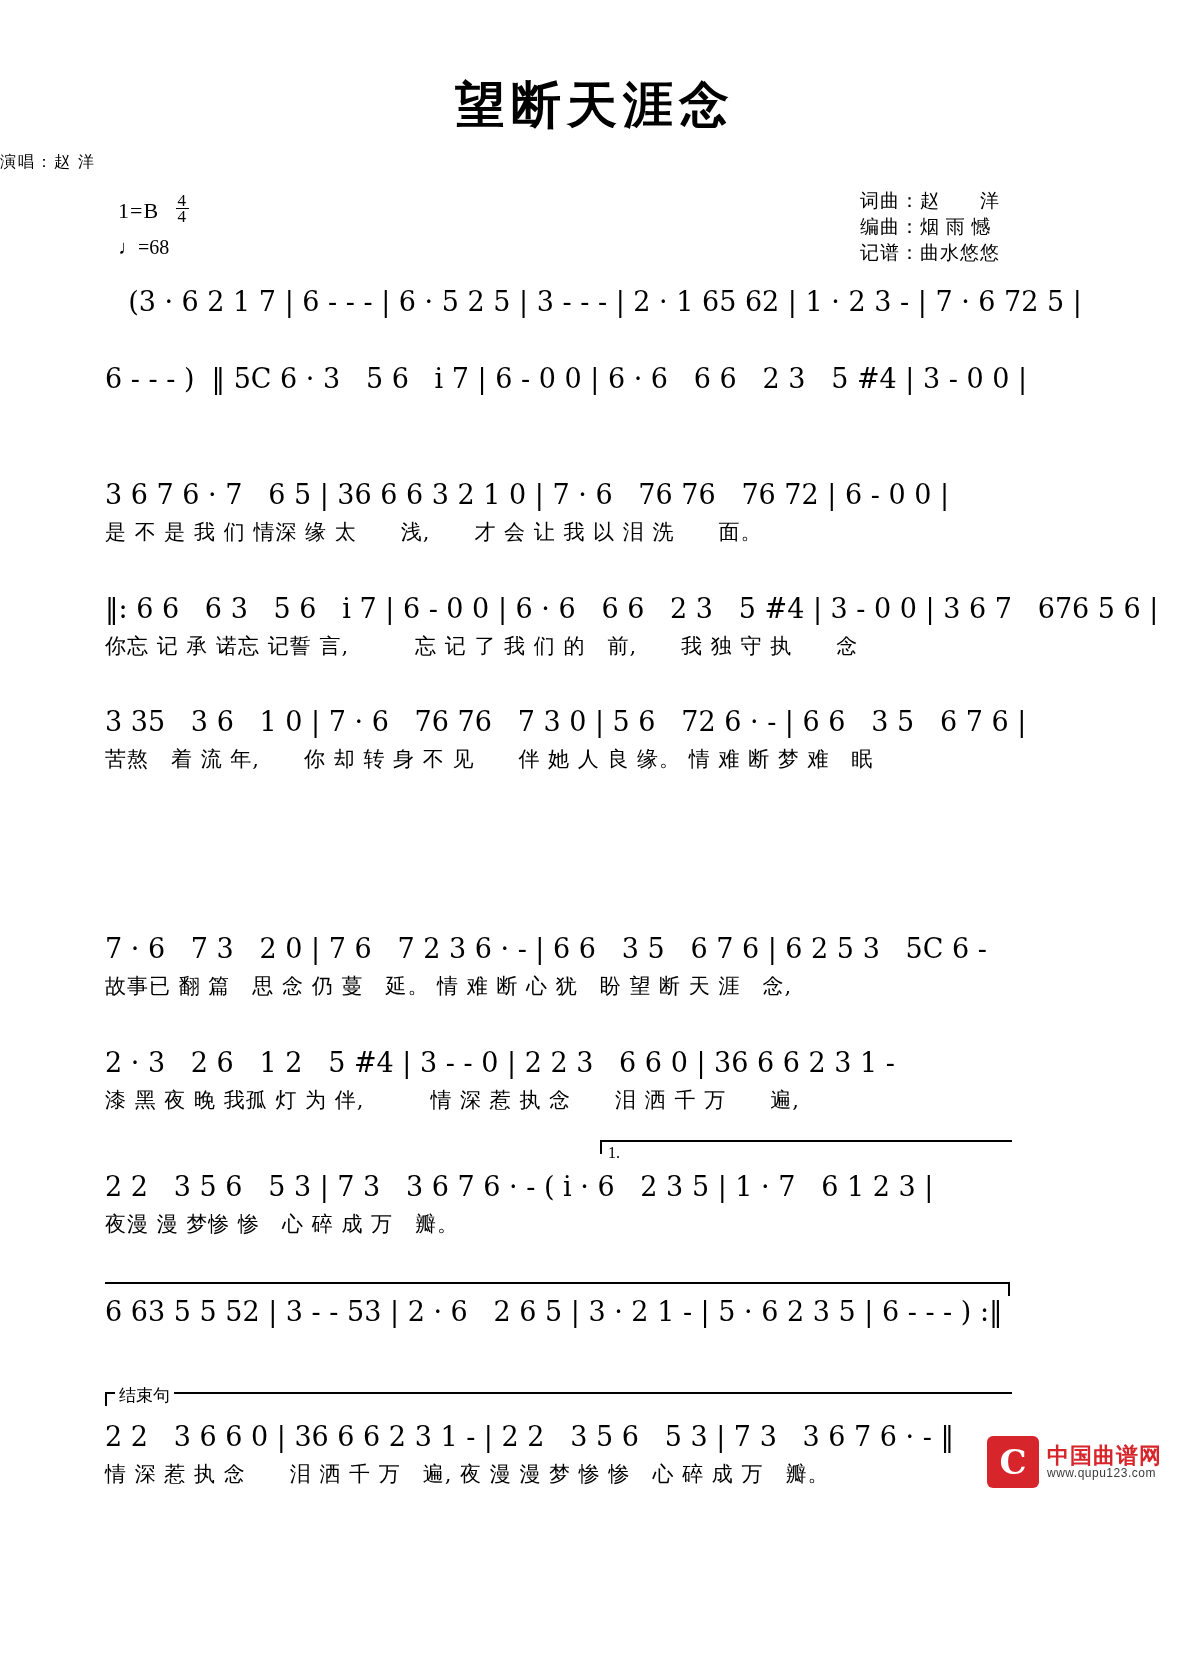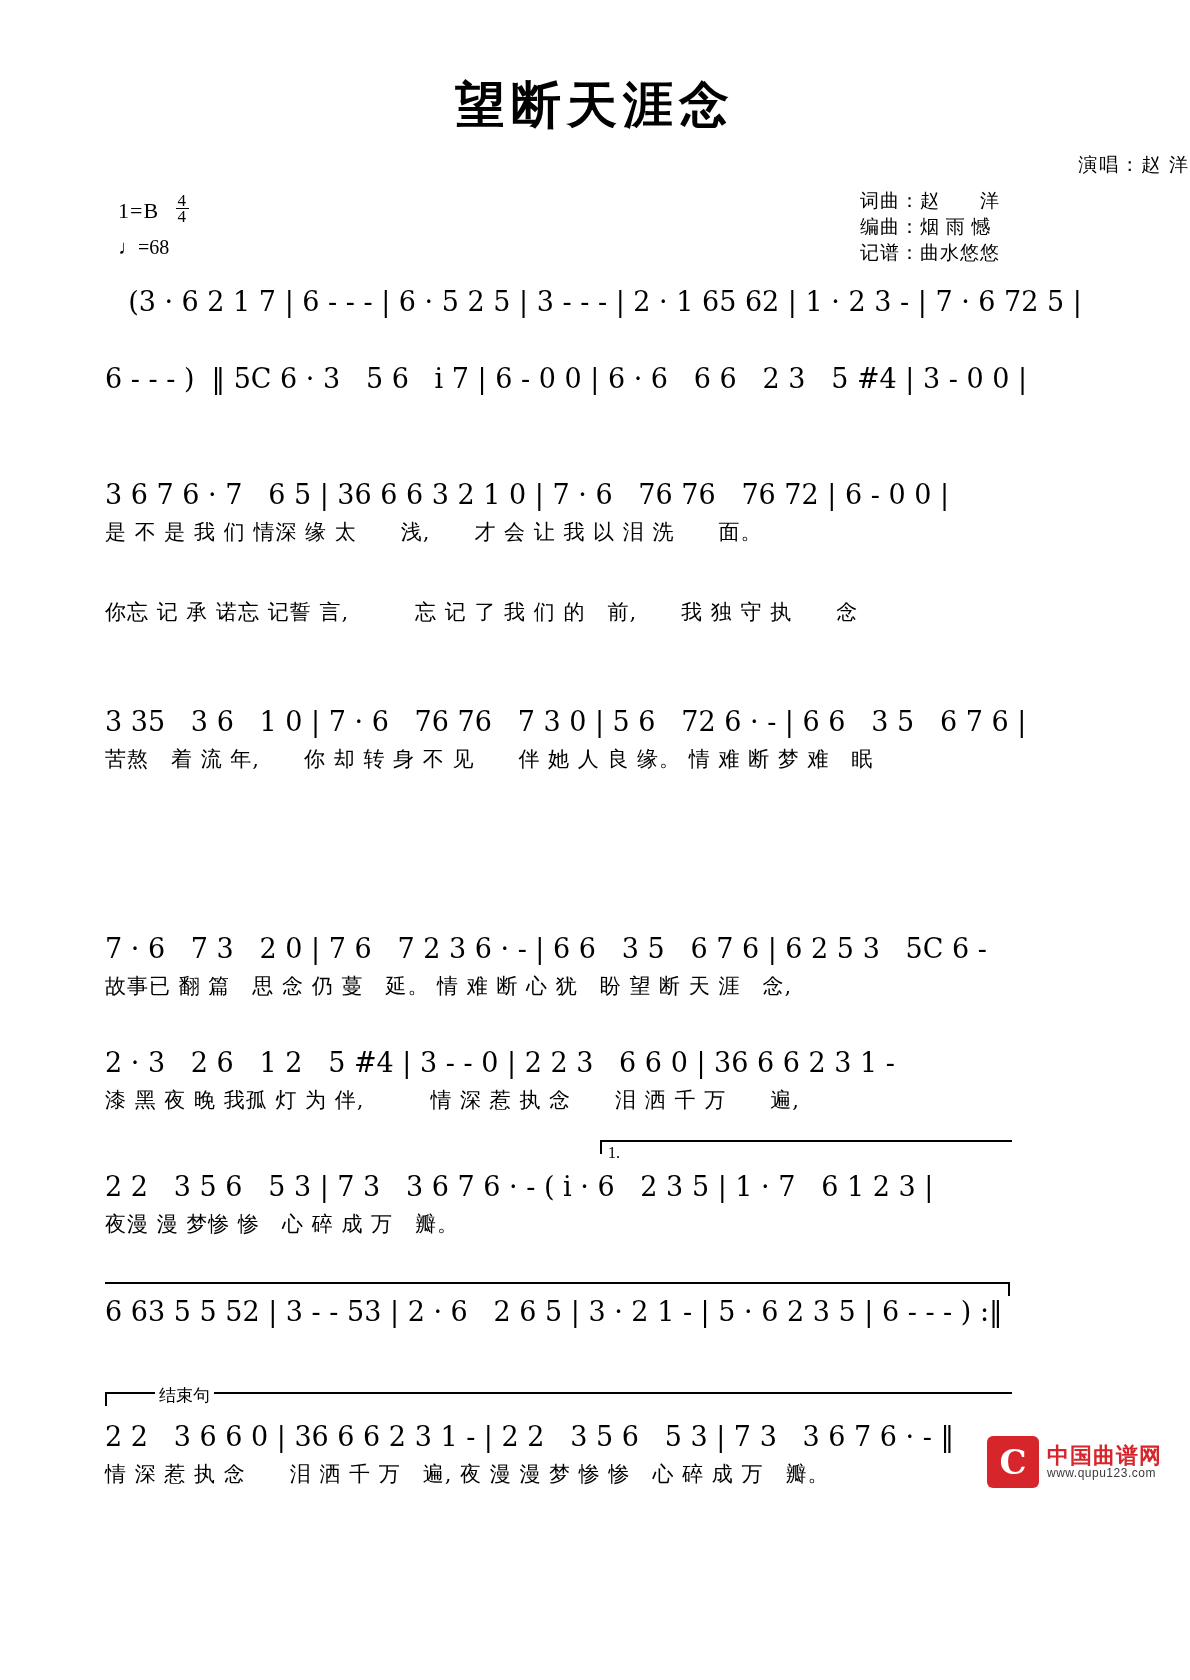--- a/index.html
+++ b/index.html
@@ -31,22 +31,22 @@
     font-family: "DejaVu Serif", serif;
     font-weight: bold;
     font-size: 50px;
     letter-spacing: 6px;
   }
   .singer {
     position: absolute;
     top: 152px;
     left: 0;
     width: 1190px;
-    text-align: right;
-    font-size: 19px;
+    text-align: left;
+    font-size: 16px;
     letter-spacing: 2px;
   }
   .credits {
     position: absolute;
     top: 188px;
     right: 190px;
     text-align: left;
     font-size: 19px;
     line-height: 26px;
     letter-spacing: 1px;
@@ -104,21 +104,20 @@
   }
   .bracket-label {
     position: absolute;
     font-size: 16px;
   }
   .endlabel {
     position: absolute;
     font-size: 17px;
     background: #fff;
     padding: 0 4px;
-    margin-left: 40px;
   }
   .hline {
     position: absolute;
     border-top: 2px solid #000;
   }
   .vline {
     position: absolute;
     border-left: 2px solid #000;
   }
 
@@ -186,20 +185,21 @@
   <div class="row" style="top:362px;">
     <div class="notes">6 - - - )  ‖ 5C 6 · 3   5 6   i 7 | 6 - 0 0 | 6 · 6   6 6   2 3   5 #4 | 3 - 0 0 |</div>
   </div>
 
   <div class="row" style="top:478px;">
     <div class="notes">3 6 7 6 · 7   6 5 | 36 6 6 3 2 1 0 | 7 · 6   76 76   76 72 | 6 - 0 0 |</div>
     <div class="lyrics">是 不 是 我 们 情深 缘 太　　浅,　　才 会 让 我 以 泪 洗　　面。</div>
   </div>
 
   <div class="row" style="top:592px;">
+    <div class="notes">‖: 6 6   6 3   5 6   i 7 | 6 - 0 0 | 6 · 6   6 6   2 3   5 #4 | 3 - 0 0 | 3 6 7   676 5 6 |</div>
     <div class="lyrics">你忘 记 承 诺忘 记誓 言,　　　忘 记 了 我 们 的　前,　　我 独 守 执　　念</div>
   </div>
 
   <div class="row" style="top:705px;">
     <div class="notes">3 35   3 6   1 0 | 7 · 6   76 76   7 3 0 | 5 6   72 6 · - | 6 6   3 5   6 7 6 |</div>
     <div class="lyrics">苦熬　着 流 年,　　你 却 转 身 不 见　　伴 她 人 良 缘。 情 难 断 梦 难　眠</div>
   </div>
 
 
   <div class="row" style="top:932px;">

